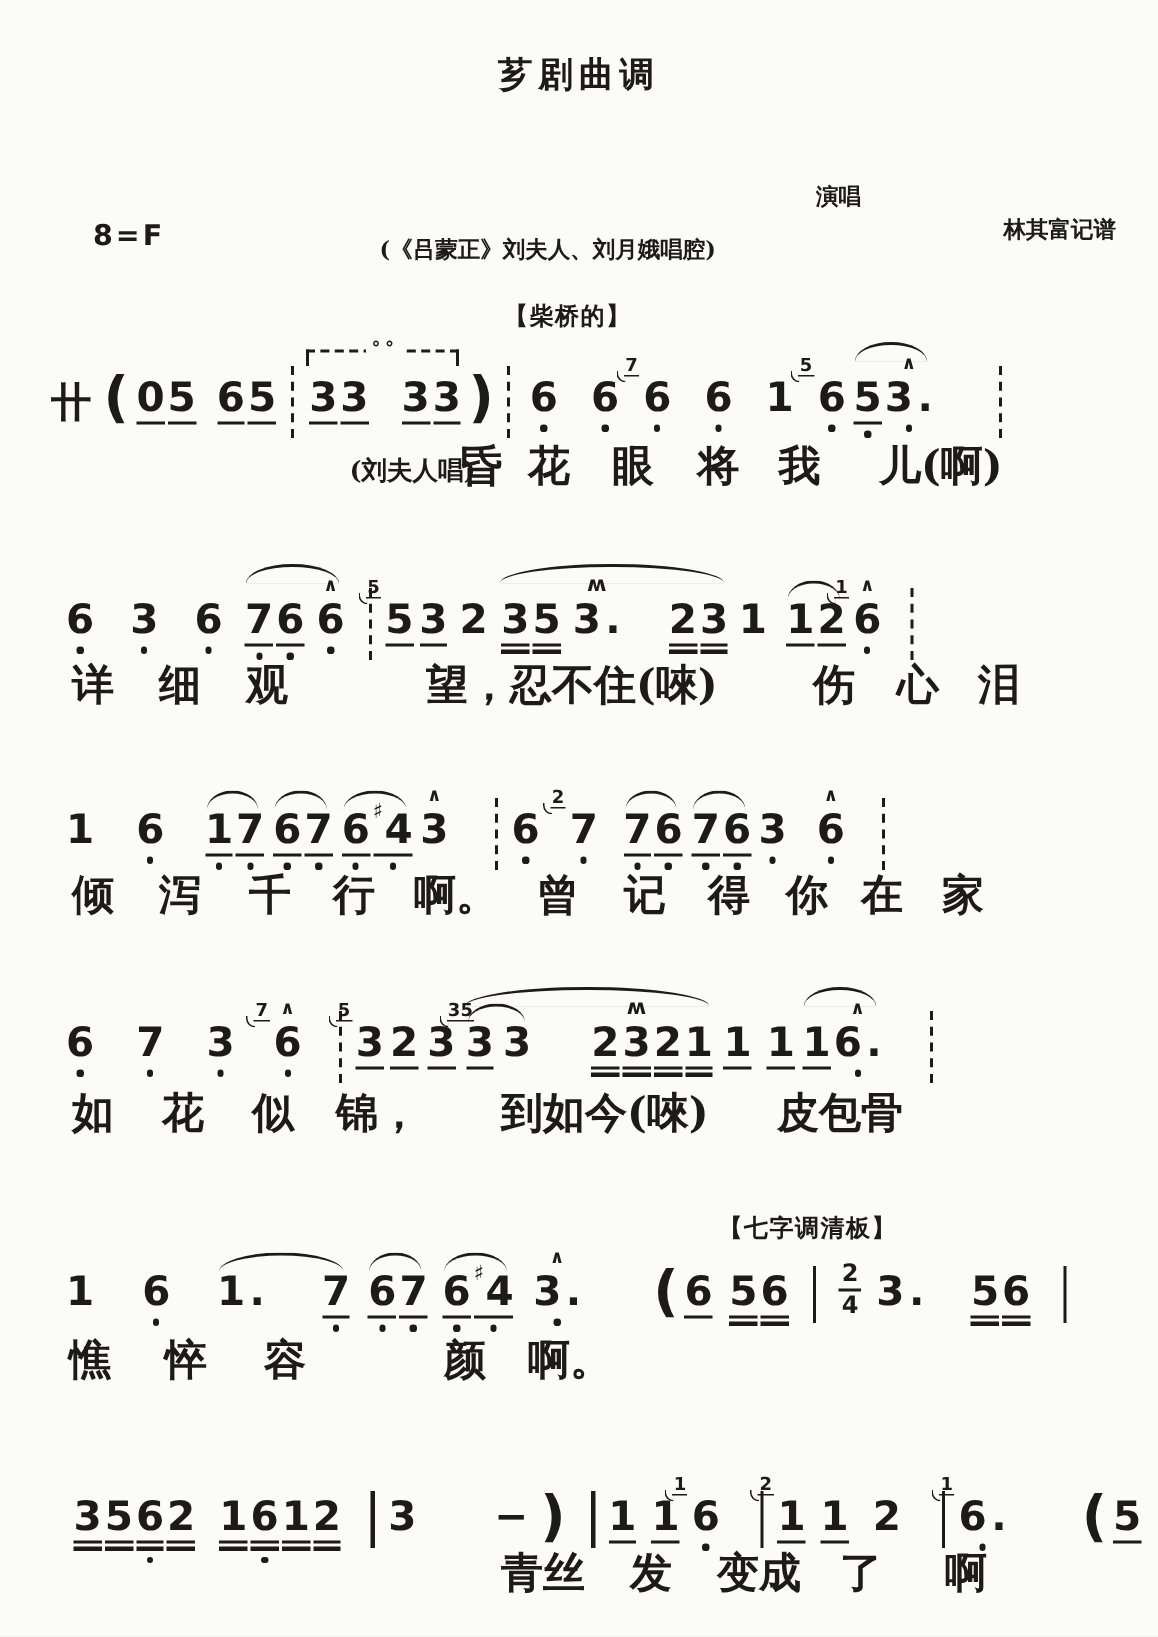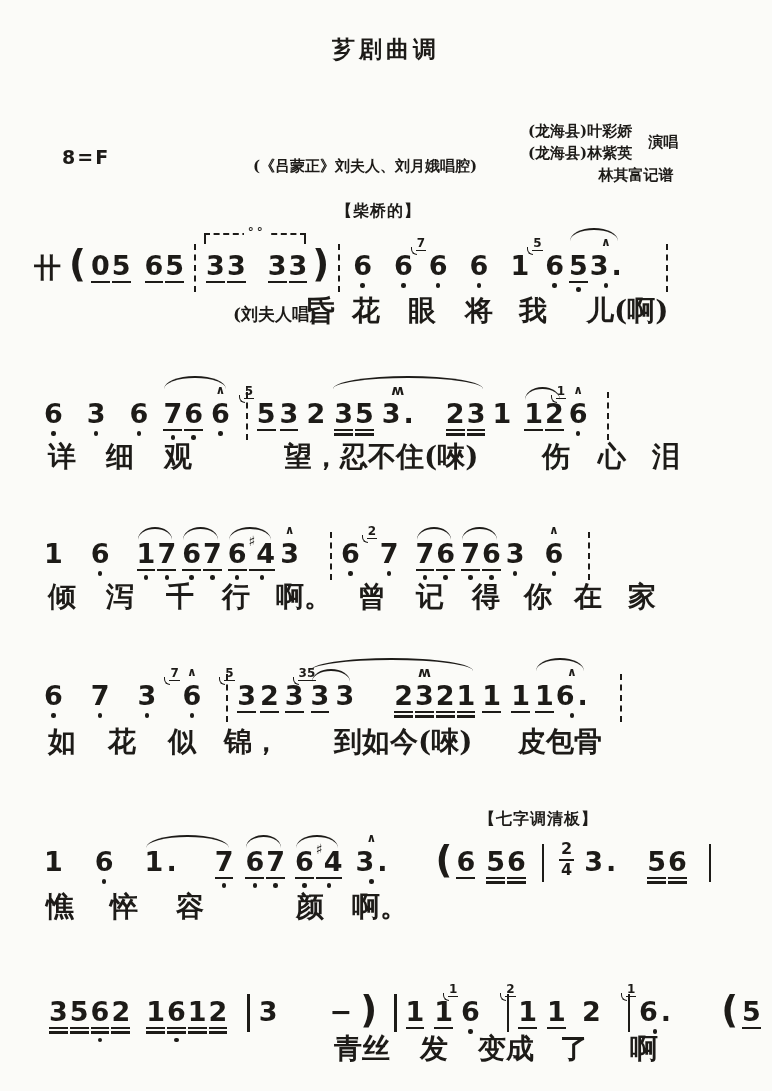--- a/index.html
+++ b/index.html
@@ -9,21 +9,21 @@
   .genre{position:absolute;top:34px;left:0;width:100%;text-align:center;font-size:23px;font-weight:bold;
          font-family:"DejaVu Serif",serif;letter-spacing:4px;}
   .title{position:absolute;top:66px;left:0;width:100%;text-align:center;font-size:31px;font-weight:bold;
          font-family:"DejaVu Serif",serif;letter-spacing:3px;}
   .keysig{position:absolute;left:62px;top:146px;font-size:19px;font-weight:bold;letter-spacing:2px;}
   .srcnote{position:absolute;left:253px;top:157px;font-size:15px;font-weight:bold;font-family:"DejaVu Serif",serif;}
   .credits{position:absolute;left:528px;top:121px;width:220px;font-size:15px;font-weight:bold;
            font-family:"DejaVu Serif",serif;line-height:1.45;}
   .crow{display:flex;align-items:center;}
   .role{margin-left:16px;}
-  .cline{text-align:center;padding-right:4px;}
+  .cline{text-align:right;padding-right:4px;}
   .seclabel{position:absolute;font-size:16px;font-weight:bold;font-family:"DejaVu Serif",serif;letter-spacing:1px;}
   
   .mline{position:absolute;display:flex;align-items:flex-start;white-space:nowrap;}
   .note{display:inline-flex;flex-direction:column;align-items:center;position:relative;margin:0 2px;}
   .nrow{display:flex;align-items:flex-start;font-weight:bold;font-size:27px;line-height:1;}
   .sh{font-size:14px;position:relative;top:-6px;margin-right:1px;}
   .da{margin-left:3px;}
   .ul{height:2.4px;background:#1d1b18;align-self:stretch;margin-top:2px;}
   .ul + .ul{margin-top:2px;}
   .ld{width:4.5px;height:4.5px;border-radius:50%;background:#1d1b18;margin-top:4px;}
@@ -58,24 +58,20 @@
 </style>
 </head>
 <body>
 
 <div class="page">
   <div class="genre">芗剧曲调</div>
   <div class="keysig">8=F</div>
   <div class="srcnote">(《吕蒙正》刘夫人、刘月娥唱腔)</div>
   <div class="credits">
     <div class="crow">
-      <div class="names">
-        <div>(龙海县)叶彩娇</div>
-        <div>(龙海县)林紫英</div>
-      </div>
       <div class="role">演唱</div>
     </div>
     <div class="cline">林其富记谱</div>
   </div>
   <div id="labels">
       <div class="seclabel" style="left: 336px; top: 201px;">【柴桥的】</div>
       <div class="seclabel" style="left: 479px; top: 809px;">【七字调清板】</div>
     </div>
   <div id="score">
       <div class="mline" style="left: 34px; top: 252px;">

